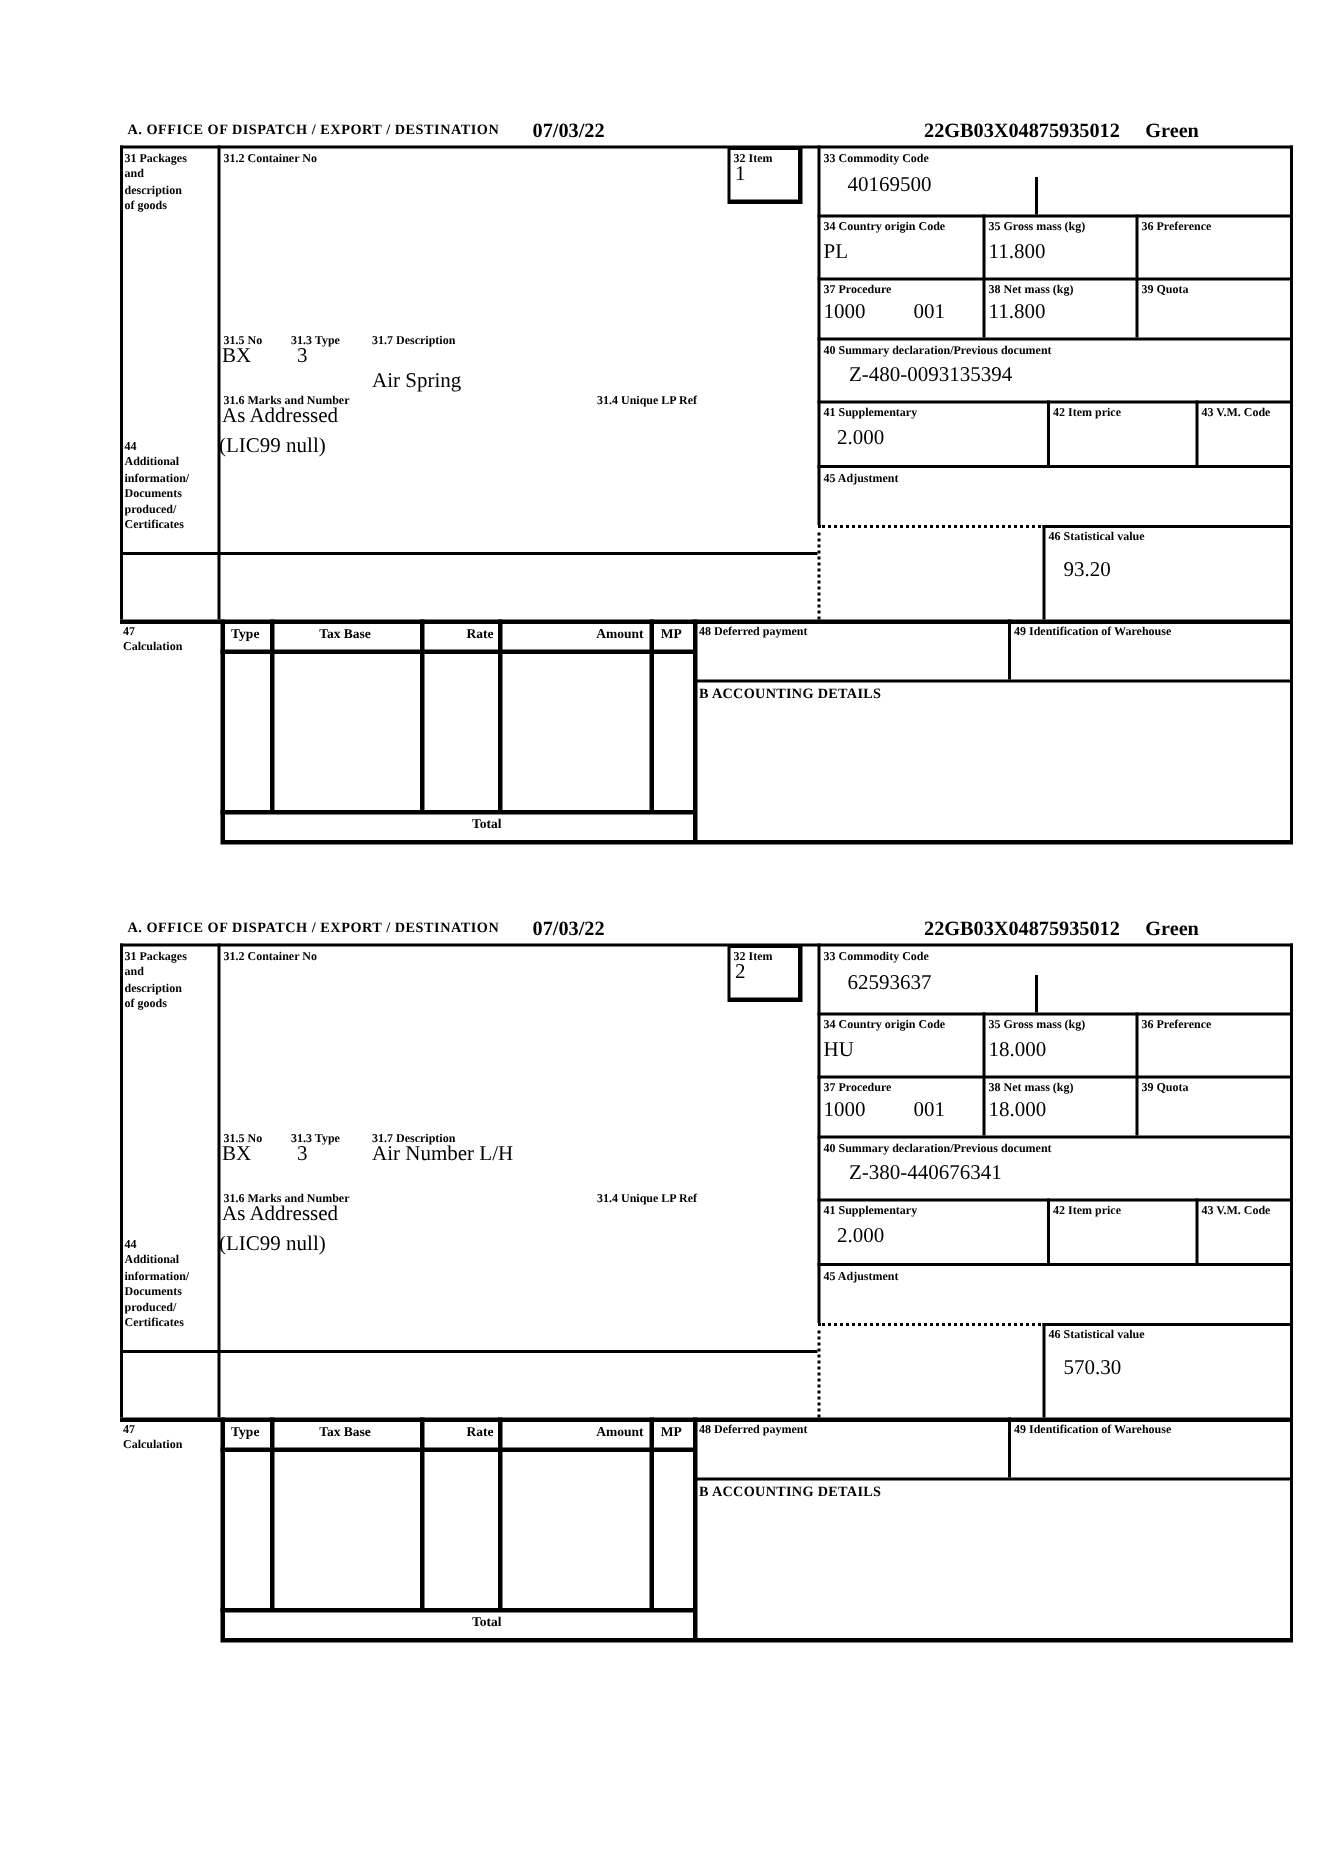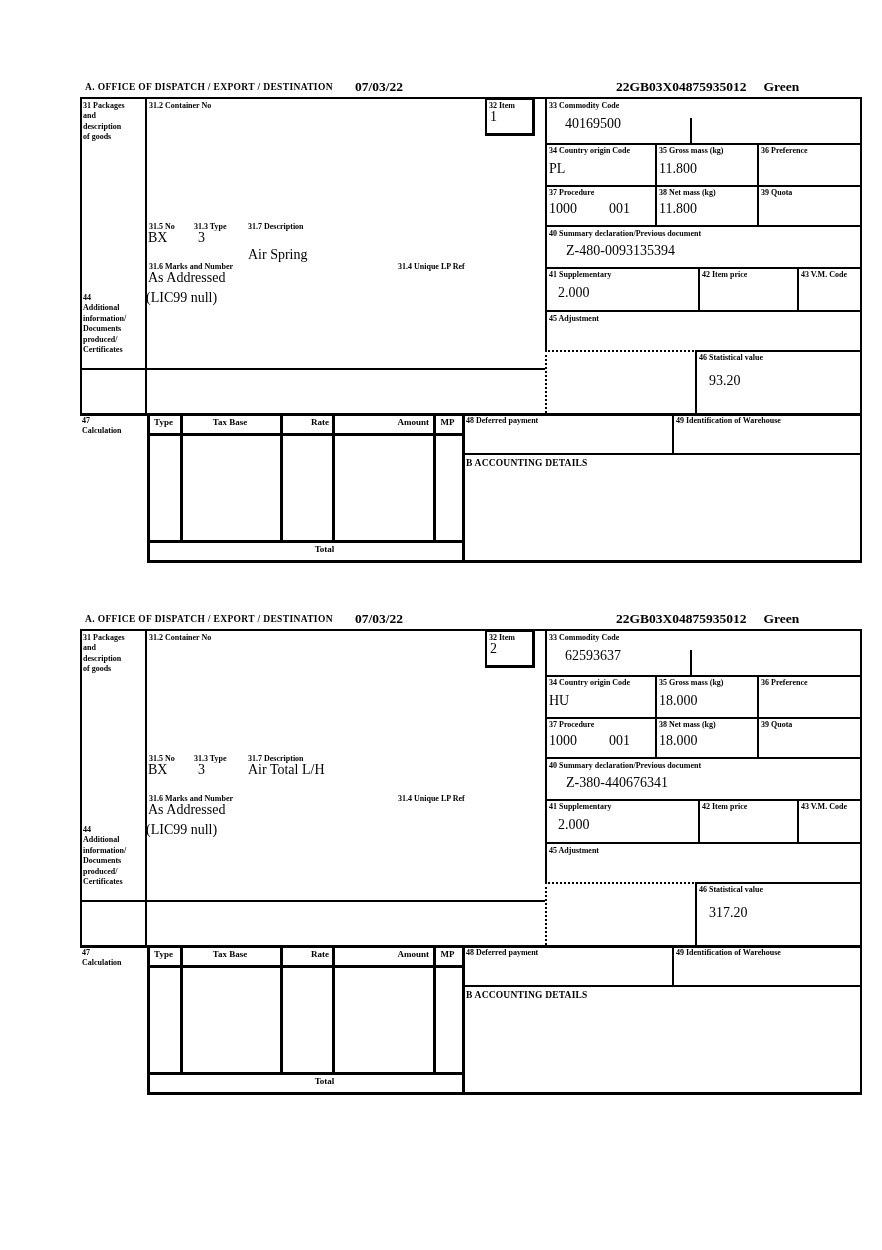--- a/index.html
+++ b/index.html
@@ -198,21 +198,21 @@
   <div class="lbl" style="left:69px;top:21px">31.2 Container No</div>
   <div class="box32">
     <div class="lbl">32 Item</div>
     <div class="val">2</div>
   </div>
   <div class="lbl" style="left:69px;top:142px">31.5 No</div>
   <div class="lbl" style="left:114px;top:142px">31.3 Type</div>
   <div class="lbl" style="left:168px;top:142px">31.7 Description</div>
   <div class="val" style="left:68px;top:151px">BX</div>
   <div class="val" style="left:118px;top:151px">3</div>
-  <div class="val" style="left:168px;top:151px">Air Total L/H</div>
+  <div class="val" style="left:168px;top:151px">Air Number L/H</div>
   <div class="lbl" style="left:69px;top:182px">31.6 Marks and Number</div>
   <div class="lbl" style="left:318px;top:182px">31.4 Unique LP Ref</div>
   <div class="val" style="left:68px;top:191px">As Addressed</div>
   <div class="val" style="left:66px;top:211px">(LIC99 null)</div>
 
   <div class="lbl" style="left:469px;top:21px">33 Commodity Code</div>
   <div class="val" style="left:485px;top:37px">62593637</div>
   <div class="lbl" style="left:469px;top:66px">34 Country origin Code</div>
   <div class="lbl" style="left:579px;top:66px">35 Gross mass (kg)</div>
   <div class="lbl" style="left:681px;top:66px">36 Preference</div>
@@ -225,21 +225,21 @@
   <div class="val" style="left:529px;top:122px">001</div>
   <div class="val" style="left:579px;top:122px">18.000</div>
   <div class="lbl" style="left:469px;top:149px">40 Summary declaration/Previous document</div>
   <div class="val" style="left:486px;top:164px">Z-380-440676341</div>
   <div class="lbl" style="left:469px;top:190px">41 Supplementary</div>
   <div class="lbl" style="left:622px;top:190px">42 Item price</div>
   <div class="lbl" style="left:721px;top:190px">43 V.M. Code</div>
   <div class="val" style="left:478px;top:206px">2.000</div>
   <div class="lbl" style="left:469px;top:234px">45 Adjustment</div>
   <div class="lbl" style="left:619px;top:273px">46 Statistical value</div>
-  <div class="val" style="left:629px;top:294px">317.20</div>
+  <div class="val" style="left:629px;top:294px">570.30</div>
 
   <div class="lbl ml" style="left:2px;top:336px;width:62px">47
 Calculation</div>
   <div class="th tc" style="left:67px;width:33px">Type</div>
   <div class="th tc" style="left:100px;width:100px">Tax Base</div>
   <div class="th tr" style="left:200px;width:49px">Rate</div>
   <div class="th tr" style="left:252px;width:97px">Amount</div>
   <div class="th tc" style="left:353px;width:29px">MP</div>
   <div class="total">Total</div>
   <div class="lbl" style="left:386px;top:336px">48 Deferred payment</div>

